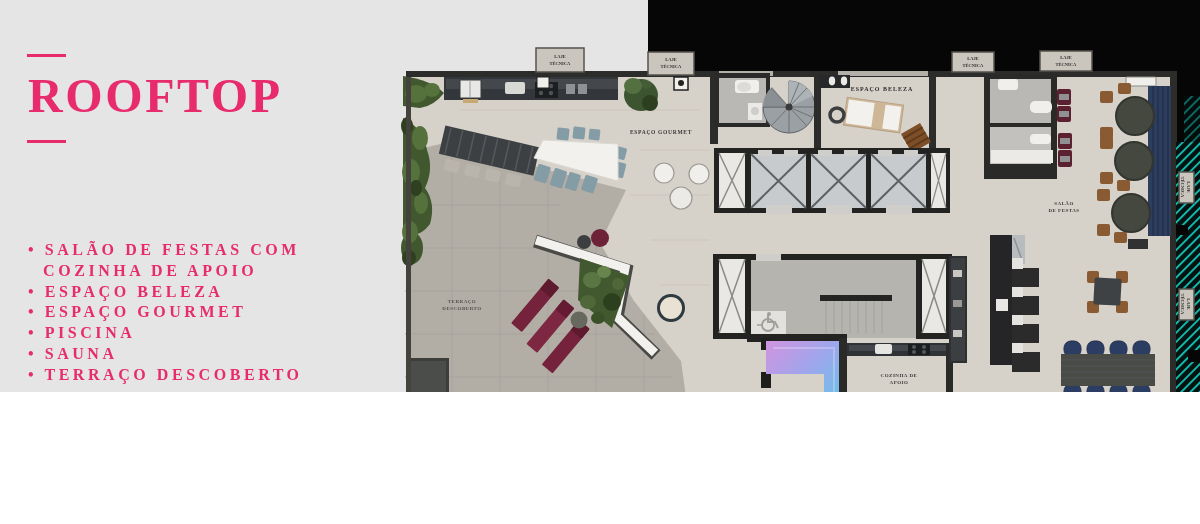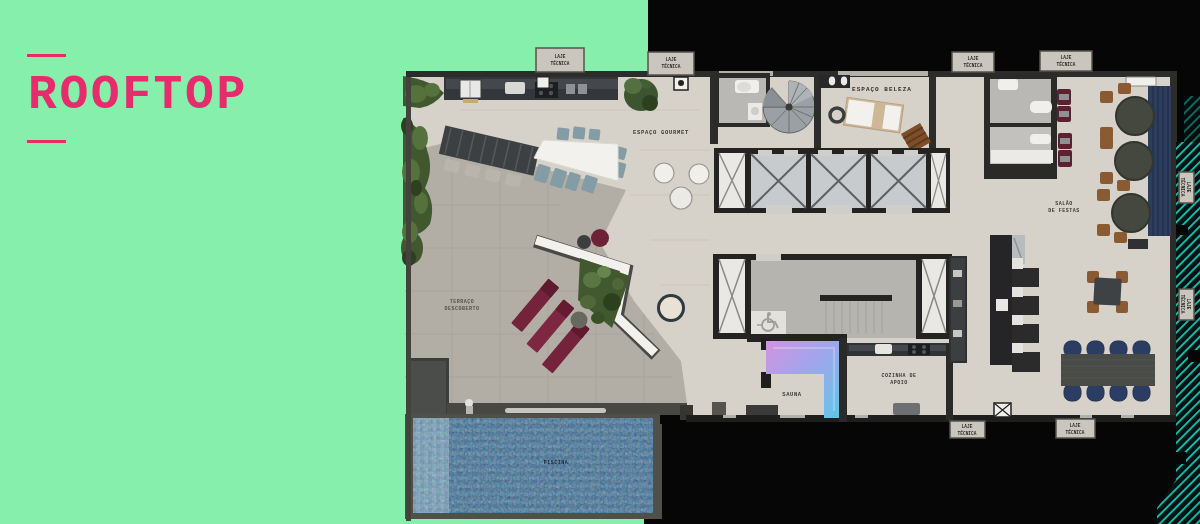--- a/index.html
+++ b/index.html
@@ -1,31 +1,38 @@
 <!DOCTYPE html>
 <html><head>
 <meta charset="utf-8">
 <style>
   html,body{margin:0;padding:0;}
-  #stage{position:relative;width:1200px;height:524px;background:#86efac;overflow:hidden;
-         font-family:Liberation Mono, monospace;}
+  #stage{position:relative;width:1200px;height:392px;background:#e5e5e5;overflow:hidden;
+         font-family:Liberation Serif, serif;}
   .pink{color:#e72b6d;}
 </style>
 </head>
 <body>
 <div id="stage">
 
   <div style="position:absolute;left:648px;top:0;width:552px;height:524px;background:#060606;"></div>
 
   <div style="position:absolute;left:27px;top:54px;width:39px;height:3px;background:#e72b6d;"></div>
 
   <div class="pink" style="position:absolute;left:28px;top:68px;font-size:48px;font-weight:bold;letter-spacing:2.6px;">ROOFTOP</div>
 
   <div style="position:absolute;left:27px;top:140px;width:39px;height:3px;background:#e72b6d;"></div>
 
+  <div class="pink" style="position:absolute;left:28px;top:240px;font-size:16px;font-weight:bold;letter-spacing:3.55px;line-height:20.8px;white-space:pre;">• SALÃO DE FESTAS COM
+  COZINHA DE APOIO
+• ESPAÇO BELEZA
+• ESPAÇO GOURMET
+• PISCINA
+• SAUNA
+• TERRAÇO DESCOBERTO</div>
 
   <svg width="1200" height="524" viewBox="0 0 1200 524" style="position:absolute;left:0;top:0;">
     <defs>
       <pattern id="hatch" width="6.5" height="6.5" patternUnits="userSpaceOnUse" patternTransform="rotate(45)">
         <rect width="6.5" height="6.5" fill="#041311"></rect>
         <rect x="0" y="0" width="1.9" height="6.5" fill="#12bcad"></rect>
       </pattern>
       <pattern id="mosaic" width="8" height="8" patternUnits="userSpaceOnUse">
         <rect width="8" height="8" fill="#3e6f96"></rect>
         <rect x="0" y="0" width="4" height="4" fill="#396a90"></rect>

